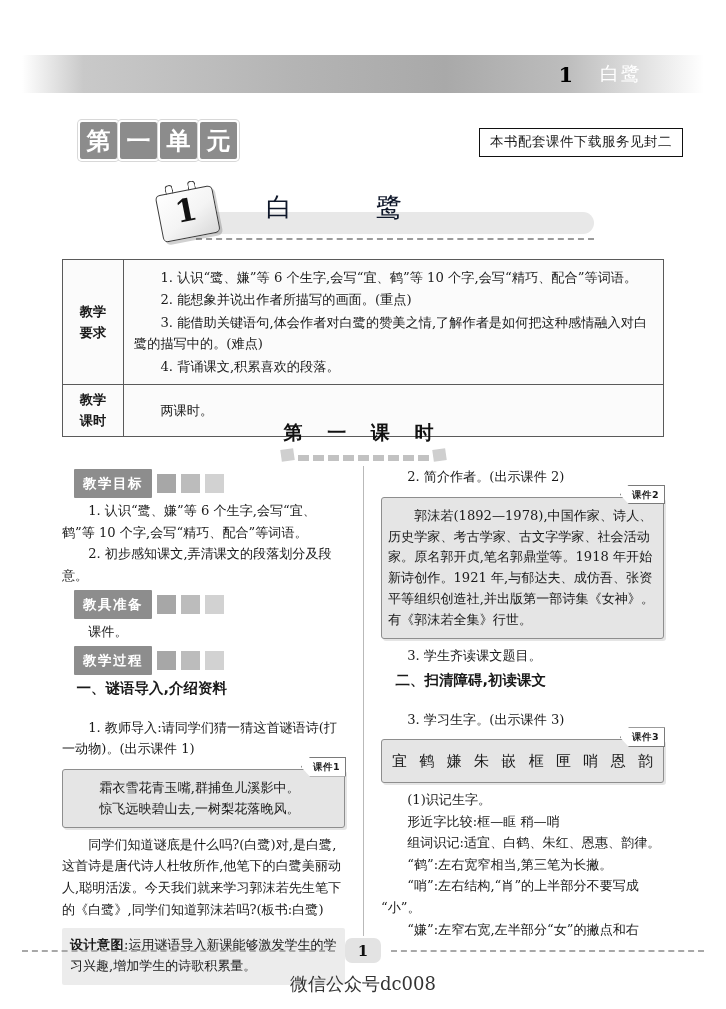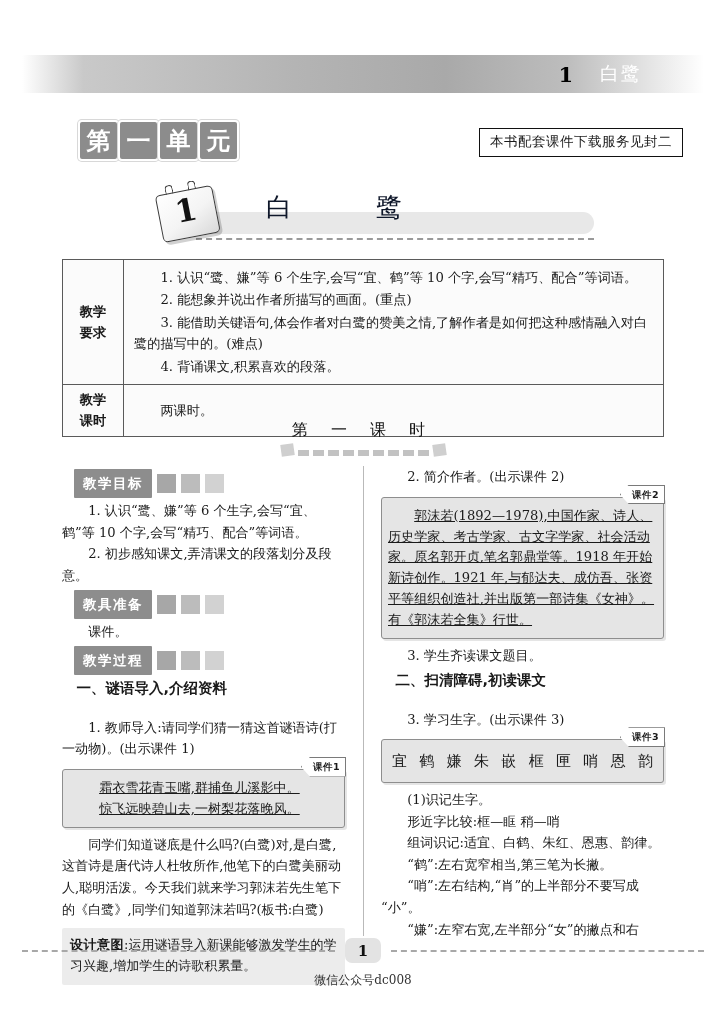--- a/index.html
+++ b/index.html
@@ -190,22 +190,22 @@
 
   
   .period-wrap {
     position: absolute;
     left: 0;
     top: 420px;
     width: 726px;
     text-align: center;
   }
   .period-title {
-    font-size: 16px;
-    font-weight: normal;
+    font-size: 19px;
+    font-weight: bold;
     letter-spacing: 9px;
     font-family: "DejaVu Sans", "Liberation Sans", sans-serif;
     color: #111;
   }
   .period-dashes {
     margin-top: 3px;
     display: flex;
     justify-content: center;
     align-items: flex-end;
     gap: 4px;
@@ -291,21 +291,21 @@
     top: -13px;
     background: #ffffff;
     border: 1px solid #7a7a7a;
     font-size: 9.5px;
     font-weight: bold;
     padding: 1px 5px 1px 11px;
     font-family: "DejaVu Sans", "Liberation Sans", sans-serif;
     clip-path: polygon(9px 0, 100% 0, 100% 100%, 9px 100%, 0 50%);
     letter-spacing: 0.5px;
   }
-  .cw p { margin: 0; text-indent: 2em; line-height: 1.6; text-decoration: underline; }
+  .cw p { margin: 0; text-indent: 2em; line-height: 1.6; }
   .cw.poem p { text-indent: 2.3em; }
   .glyph-row {
     display: flex;
     justify-content: space-between;
     font-size: 15px;
     padding: 1px 4px;
     font-family: "DejaVu Sans", "Liberation Sans", sans-serif;
   }
 
   
@@ -349,21 +349,21 @@
     color: #111;
     margin: 0 10px;
     font-family: "DejaVu Serif", "Liberation Serif", serif;
   }
   .watermark {
     position: absolute;
     left: 0;
     top: 972px;
     width: 726px;
     text-align: center;
-    font-size: 12px;
+    font-size: 18px;
     color: #333;
   }
 </style>
 </head>
 <body>
 
 <div class="header-bar">
   <span class="header-num">1</span>
   <span class="header-title">白鹭</span>
 </div>

